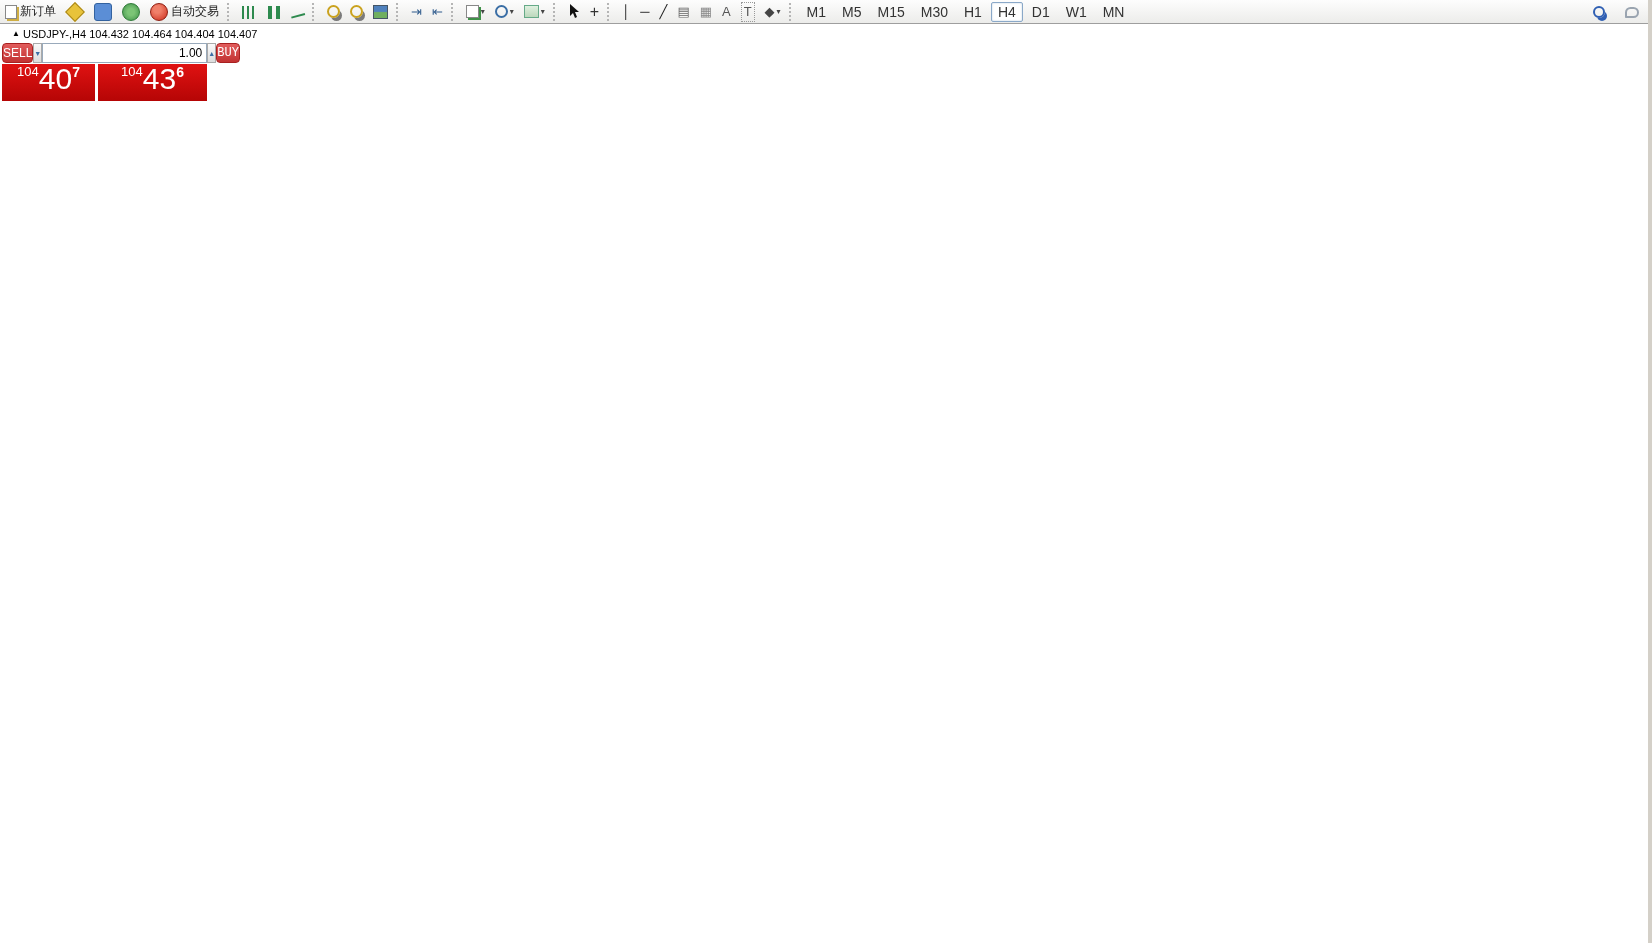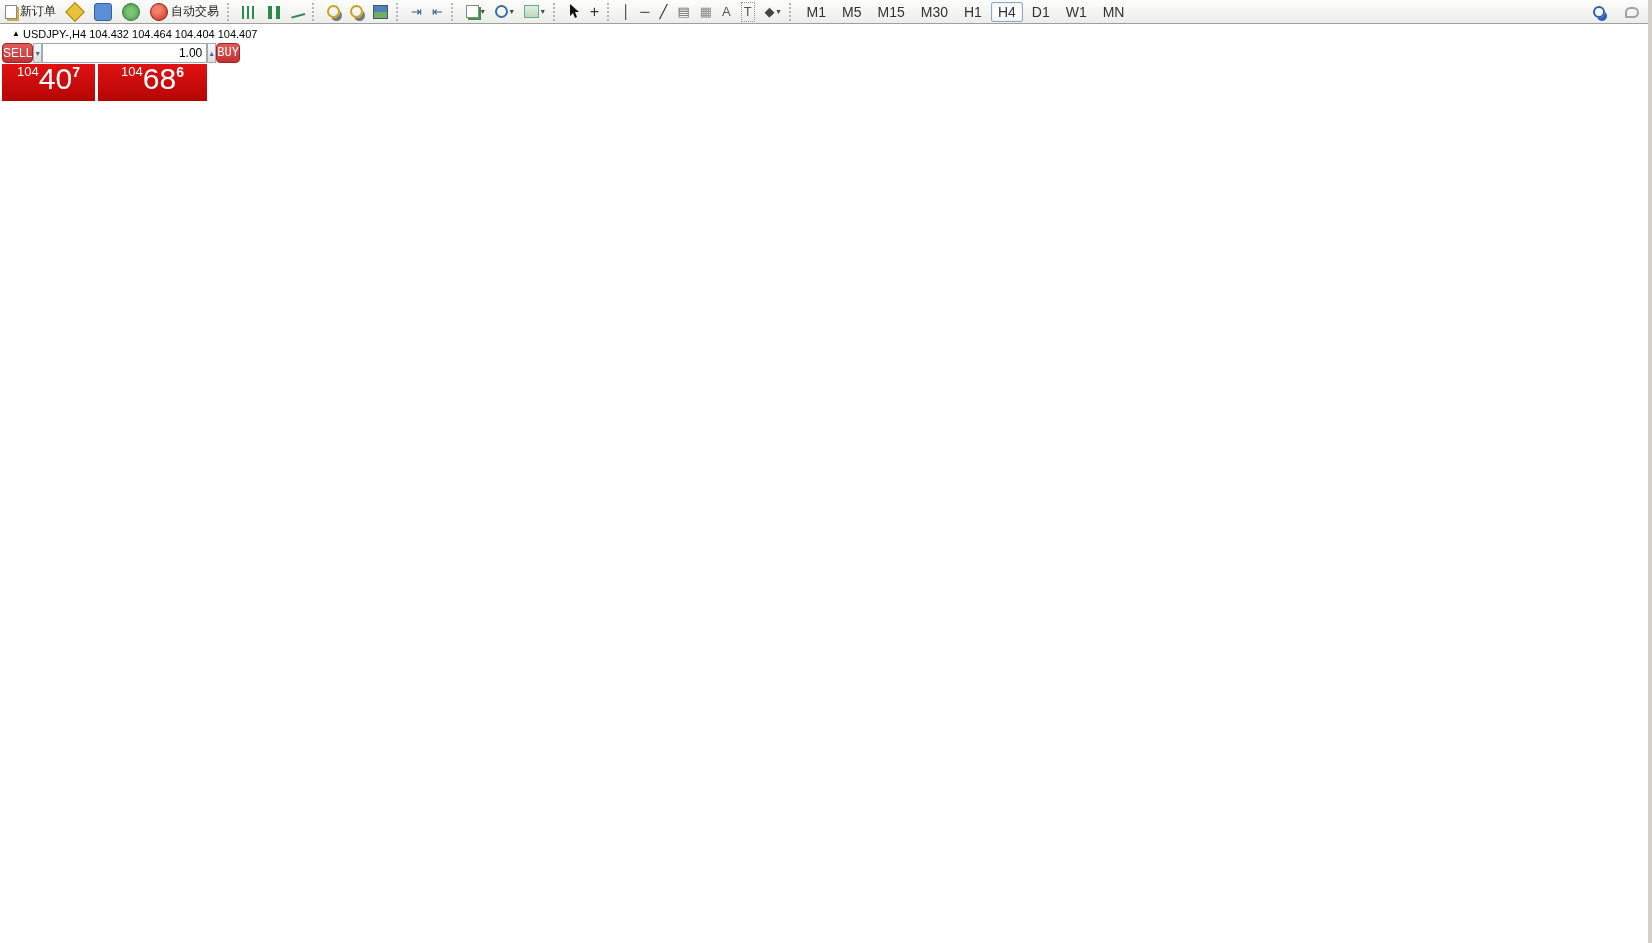--- a/index.html
+++ b/index.html
@@ -162,21 +162,21 @@
       <div class="btn-trade" style="width:59px;font-family:Liberation Mono, monospace;">BUY</div>
     </div>
     <div class="ocw-row2">
       <div class="pricebox pb-left">
         <span class="pb-small">104</span>
           <span class="pb-big">40</span>
           <span class="pb-sup">7</span>
       </div>
       <div class="pricebox pb-right">
         <span class="pb-small">104</span>
-          <span class="pb-big">68</span>
+          <span class="pb-big">43</span>
           <span class="pb-sup">6</span>
       </div>
     </div>
   </div>
 
   <svg id="chart" width="1652" height="943" style="position:absolute;left:0;top:0;z-index:-1;">
       <line x1="0" y1="341" x2="1605" y2="341" stroke="#e60000" stroke-width="1.2"></line>
       <line x1="0" y1="373" x2="1605" y2="373" stroke="#e60000" stroke-width="1.2"></line>
       <line x1="0" y1="400" x2="1605" y2="400" stroke="#00a800" stroke-width="1.2"></line>
       <line x1="0" y1="414" x2="1605" y2="414" stroke="#b8b8b8" stroke-width="1.2"></line>

